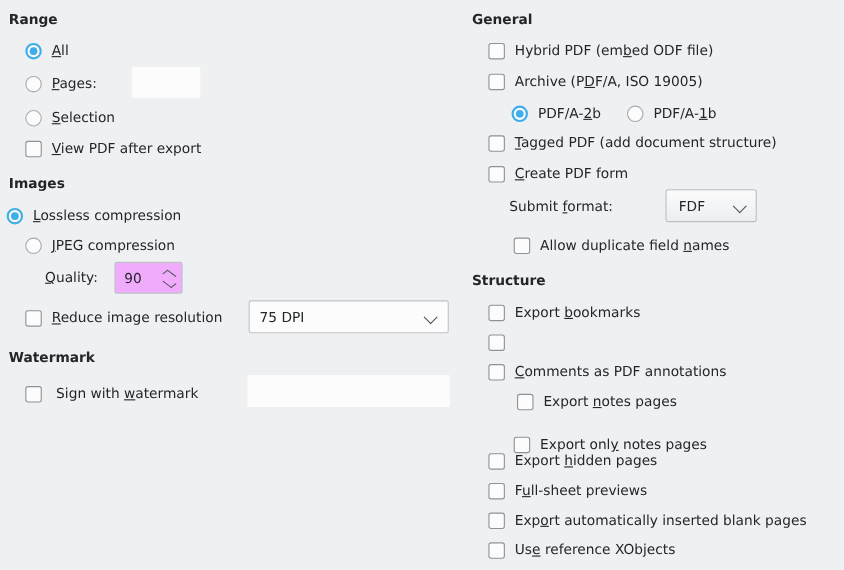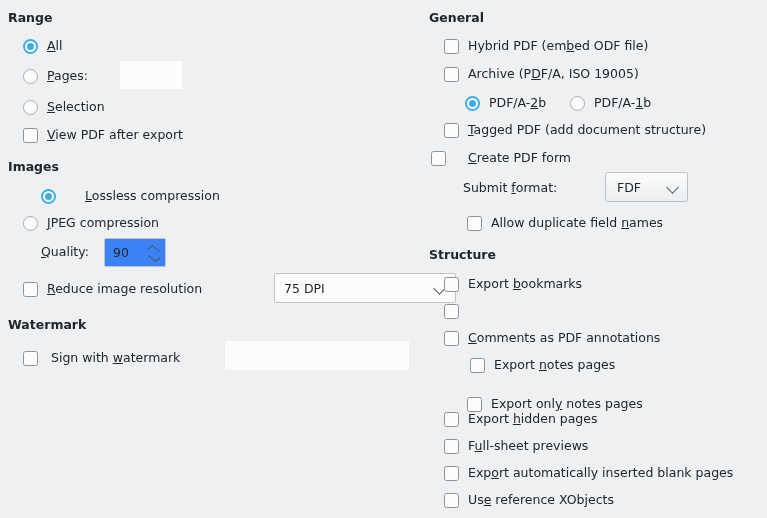--- a/index.html
+++ b/index.html
@@ -89,21 +89,21 @@
   .textfield {
     position: absolute;
     background: #fcfcfc;
     border: none;
     box-sizing: border-box;
   }
 
   
   .spin {
     position: absolute;
-    background: #3b82f6;
+    background: #f0abfc;
     border: 1px solid #bfc3c7;
     border-radius: 2px;
     box-sizing: border-box;
     display: flex;
     align-items: center;
     padding: 0 4px 0 8px;
     color: #232629;
   }
   .spin .val { flex: 1 1 auto; }
   .spin .arrows {
@@ -206,41 +206,41 @@
     <span class="lbl"><u>S</u>election</span>
   </div>
 
   <div class="row" style="left:23px; top:125px;">
     <span class="check"></span>
     <span class="lbl"><u>V</u>iew PDF after export</span>
   </div>
 
   <div class="grp-title" style="left:8px; top:159px;">Images</div>
 
-  <div class="row" style="left:41px; top:186px;gap:20px;">
+  <div class="row" style="left:6px; top:186px;">
     <span class="radio on"></span>
     <span class="lbl"><u>L</u>ossless compression</span>
   </div>
 
   <div class="row" style="left:23px; top:213px;">
     <span class="radio"></span>
     <span class="lbl"><u>J</u>PEG compression</span>
   </div>
 
   <div class="plainlabel" style="left:41px; top:244px;"><u>Q</u>uality:</div>
   <div class="spin" style="left:104px; top:238px; width:62px; height:29px;">
     <span class="val">90</span>
     <span class="arrows"></span>
   </div>
 
   <div class="row" style="left:23px; top:279px;">
     <span class="check"></span>
     <span class="lbl"><u>R</u>educe image resolution</span>
   </div>
-  <div class="combo-white" style="left:226px; top:273px; width:182px; height:30px;margin-left:48px;">
+  <div class="combo-white" style="left:226px; top:273px; width:182px; height:30px;">
     <span class="val">75 DPI</span>
     <span class="chev"></span>
   </div>
 
   <div class="grp-title" style="left:8px; top:317px;">Watermark</div>
 
   <div class="row" style="left:23px; top:348px;">
     <span class="check"></span>
     <span class="lbl" style="margin-left:13px;">Sign with <u>w</u>atermark</span>
   </div>
@@ -268,21 +268,21 @@
   <div class="row" style="left:145px; top:93px;">
     <span class="radio"></span>
     <span class="lbl">PDF/A-<u>1</u>b</span>
   </div>
 
   <div class="row" style="left:19px; top:120px;">
     <span class="check"></span>
     <span class="lbl"><u>T</u>agged PDF (add document structure)</span>
   </div>
 
-  <div class="row" style="left:6px; top:148px;gap:13px;">
+  <div class="row" style="left:19px; top:148px;">
     <span class="check"></span>
     <span class="lbl"><u>C</u>reate PDF form</span>
   </div>
 
   <div class="plainlabel" style="left:38px; top:180px;">Submit <u>f</u>ormat:</div>
   <div class="combo-gray" style="left:180px; top:172px; width:83px; height:30px;">
     <span class="val">FDF</span>
     <span class="chev"></span>
   </div>
 

